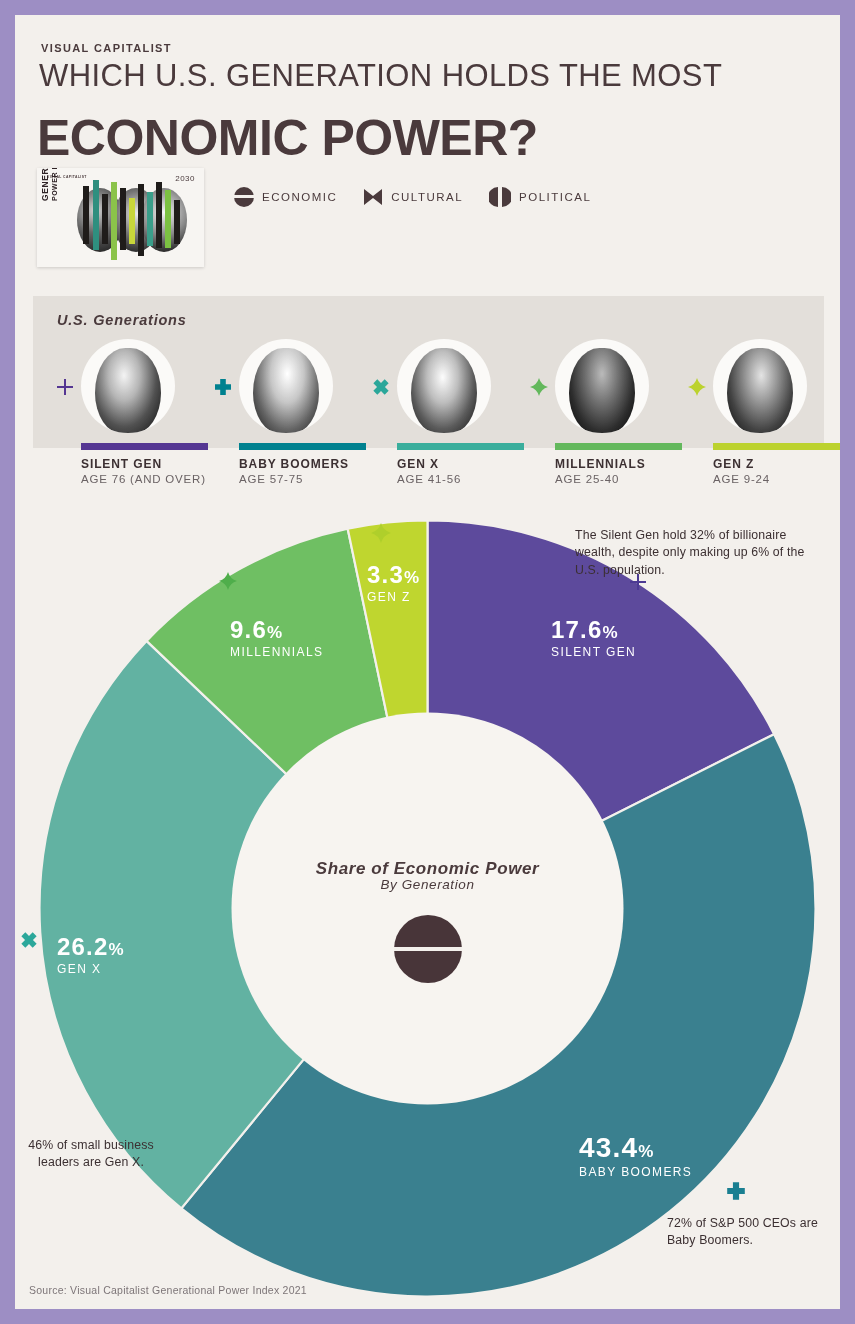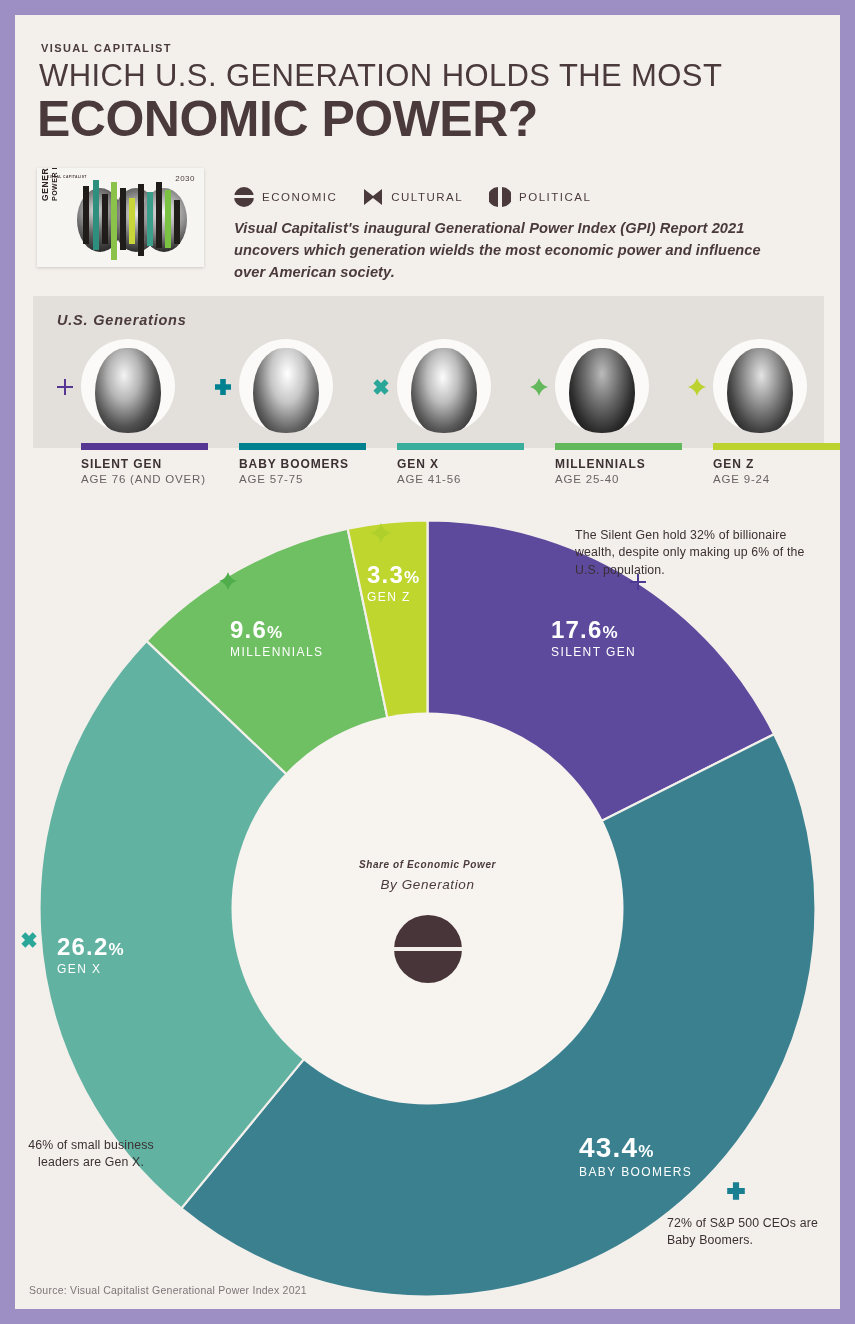--- a/index.html
+++ b/index.html
@@ -38,21 +38,21 @@
     top: 43px;
     font-size: 31px;
     font-weight: 300;
     letter-spacing: 0.4px;
     color: #4A3A3C;
     white-space: nowrap;
   }
   .title-line2 {
     position: absolute;
     left: 22px;
-    top: 75px;
+    top: 94px;
     font-size: 50px;
     font-weight: bold;
     letter-spacing: -0.5px;
     color: #4A3A3C;
     white-space: nowrap;
   }
 
   
   .cover {
     position: absolute;
@@ -254,21 +254,21 @@
   .lbl-boomer { left: 564px; top: 629px; }
   .lbl-genx   { left: 42px;  top: 430px; }
   .lbl-mill   { left: 215px; top: 113px; }
   .lbl-genz   { left: 352px; top: 58px; }
 
   .center-title {
     position: absolute;
     left: 0; top: 354px;
     width: 825px;
     text-align: center;
-    font-size: 10px;
+    font-size: 17px;
     font-weight: bold;
     font-style: italic;
     letter-spacing: 0.6px;
     color: #4A3A3C;
   }
   .center-sub {
     position: absolute;
     left: 0; top: 372px;
     width: 825px;
     text-align: center;
@@ -359,21 +359,20 @@
       <span class="ico-political">
         <svg width="22" height="20" viewBox="0 0 22 20">
           <path d="M9 0 A10 10 0 0 0 9 20 Z" fill="#4A3A3C"></path>
           <path d="M13 0 A10 10 0 0 1 13 20 Z" fill="#4A3A3C"></path>
         </svg>
       </span>
       <span class="pillar-label">POLITICAL</span>
     </div>
   </div>
 
-  <div class="intro">Visual Capitalist's inaugural Generational Power Index (GPI) Report 2021 uncovers which generation wields the most economic power and influence over American society.</div>
 
   <div class="gens-band">
     <div class="gens-title">U.S. Generations</div>
     <div class="gens-row">
 
       <div class="gen-cell">
         <div class="gen-photo-wrap">
           <div class="gen-photo">
             <div class="face" style="background: radial-gradient(ellipse at 44% 32%, #e8e4df 0%, #b5ada6 30%, #5c5651 62%, #1c1a19 100%);"></div>
           </div>

